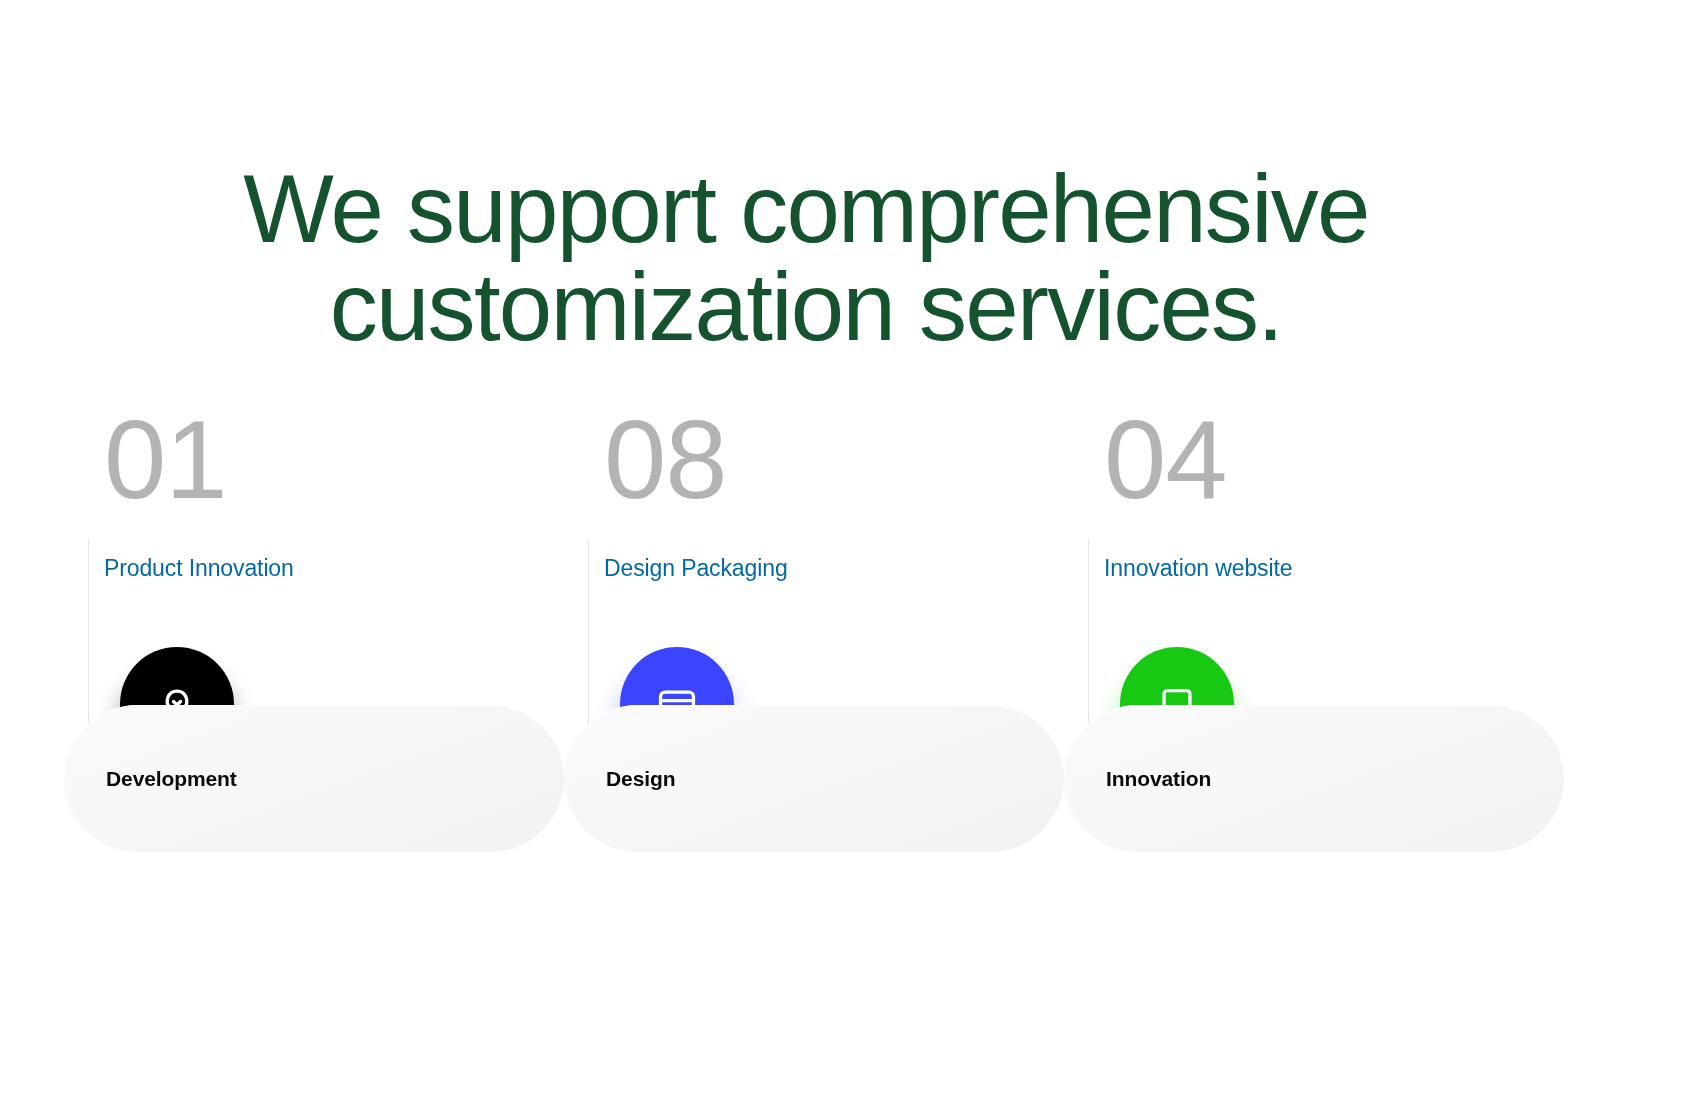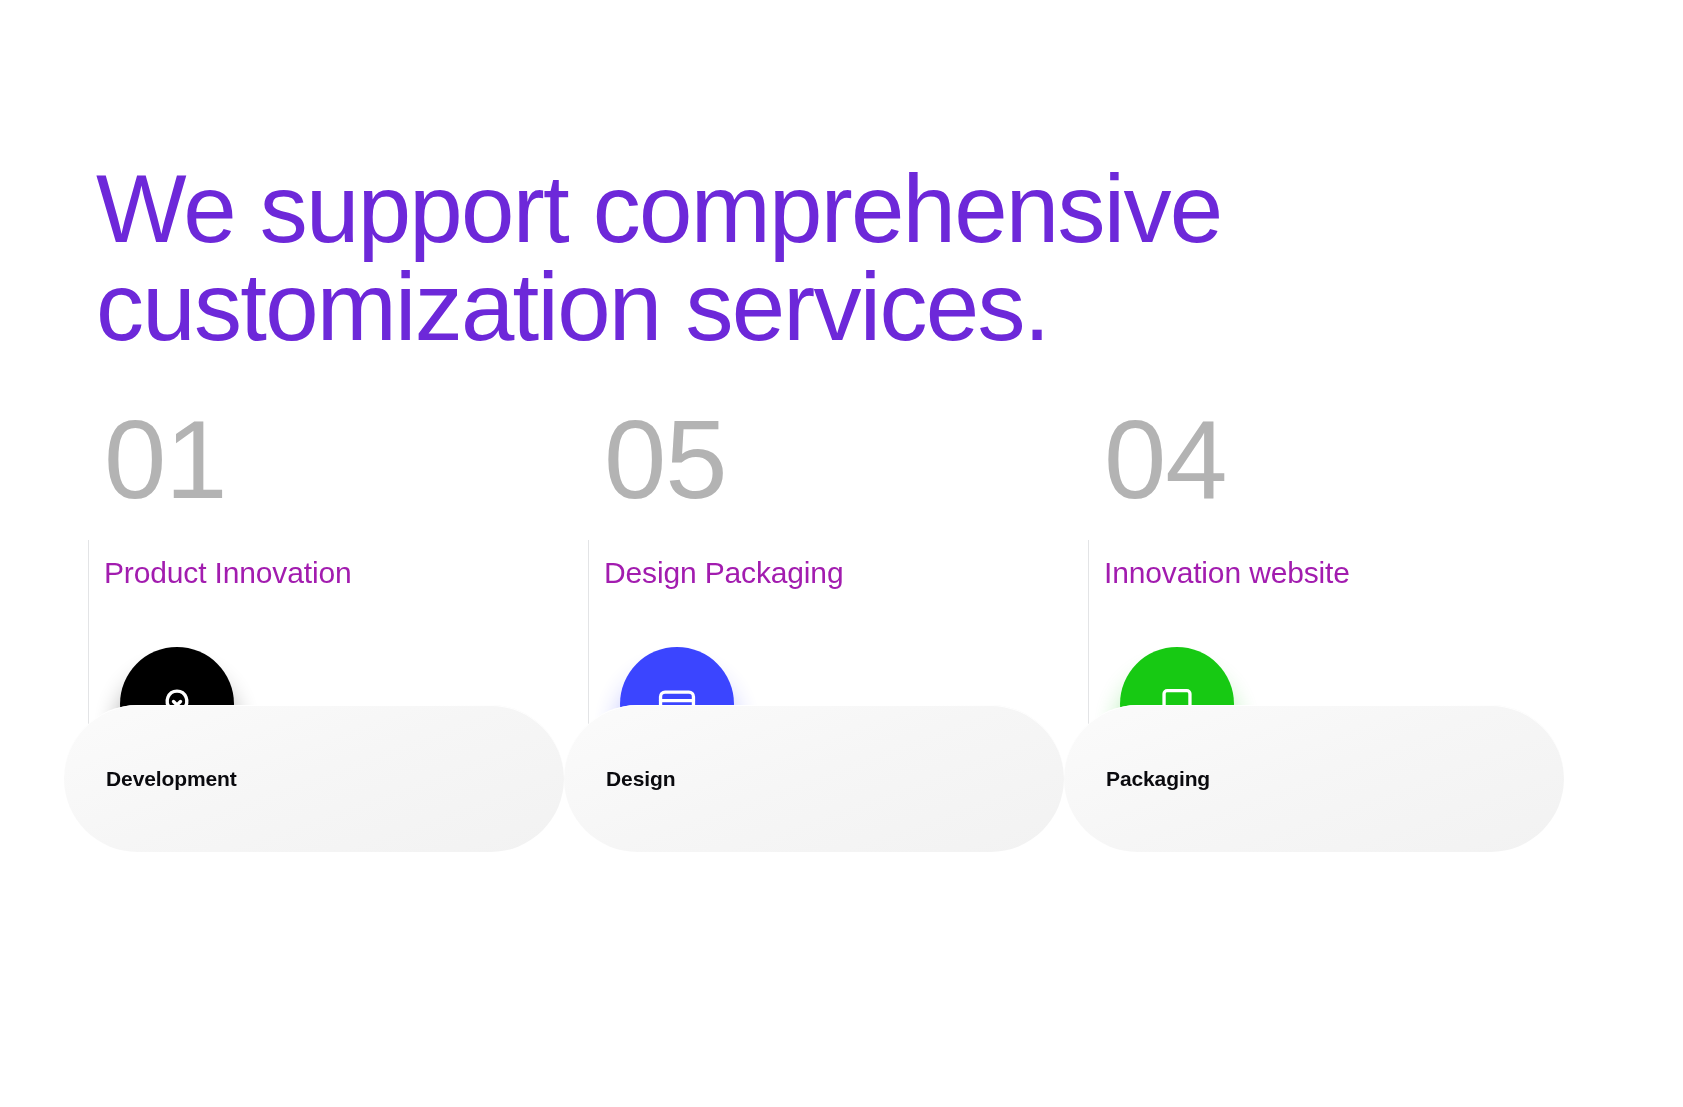--- a/index.html
+++ b/index.html
@@ -25,22 +25,23 @@
   
   .heading {
     position: absolute;
     left: 96px;
     top: 96px;
     width: 1420px;
     font-size: 96px;
     line-height: 1.02;
     font-weight: 400;
     letter-spacing: -0.018em;
-    color: #6d28d9;
+    color: #14532d;
     white-space: pre-line;
+    text-align: center;
   }
 
   
   .columns {
     position: absolute;
     left: 0;
     top: 416px;
     width: 1683px;
     height: 480px;
     text-decoration: underline;
@@ -72,25 +73,25 @@
     top: 124px;
     width: 1px;
     height: 218px;
     background: #e3e4e6;
   }
 
   .col-subtitle {
     position: absolute;
     left: 40px;
     top: 138px;
-    font-size: 30px;
+    font-size: 23px;
     line-height: 1.25;
     font-weight: 400;
     letter-spacing: -0.005em;
-    color: #a21caf;
+    color: #0369a1;
     white-space: nowrap;
   }
 
   
   .badge-wrap {
     position: absolute;
     left: 56px;
     top: 231px;
     width: 114px;
     height: 114px;
@@ -175,21 +176,21 @@
           </span>
         </div>
       </div>
 
       <div class="pill">
         <span class="pill-label">Development</span>
       </div>
     </div>
 
     <div class="col col-1">
-      <div class="col-number">05</div>
+      <div class="col-number">08</div>
       <div class="col-rule"></div>
       <div class="col-subtitle">Design Packaging</div>
 
       <div class="badge-wrap">
         <div class="badge-glow" style="background:#3b45ff;"></div>
         <div class="badge" style="background:#3b45ff;">
           <span>
             <svg viewBox="0 0 24 24" fill="none" stroke="#ffffff" stroke-width="1.9" stroke-linecap="round" stroke-linejoin="round">
               <rect x="2.6" y="5.2" width="18.8" height="13.6" rx="2.6"></rect>
               <path d="M2.6 10.1h18.8"></path>
@@ -216,18 +217,18 @@
             <svg viewBox="0 0 24 24" fill="none" stroke="#ffffff" stroke-width="1.9" stroke-linecap="round" stroke-linejoin="round">
               <rect x="4.6" y="4.4" width="14.8" height="10.6" rx="1.8"></rect>
               <path d="M2.3 18.4l2.3-3.4h14.8l2.3 3.4a.9.9 0 0 1-.8 1.3H3.1a.9.9 0 0 1-.8-1.3Z"></path>
               <path d="M10.4 17.5h3.2"></path>
             </svg>
           </span>
         </div>
       </div>
 
       <div class="pill">
-        <span class="pill-label">Packaging</span>
+        <span class="pill-label">Innovation</span>
       </div>
     </div>
 
   </div>
 </div>
 
 </body></html>

